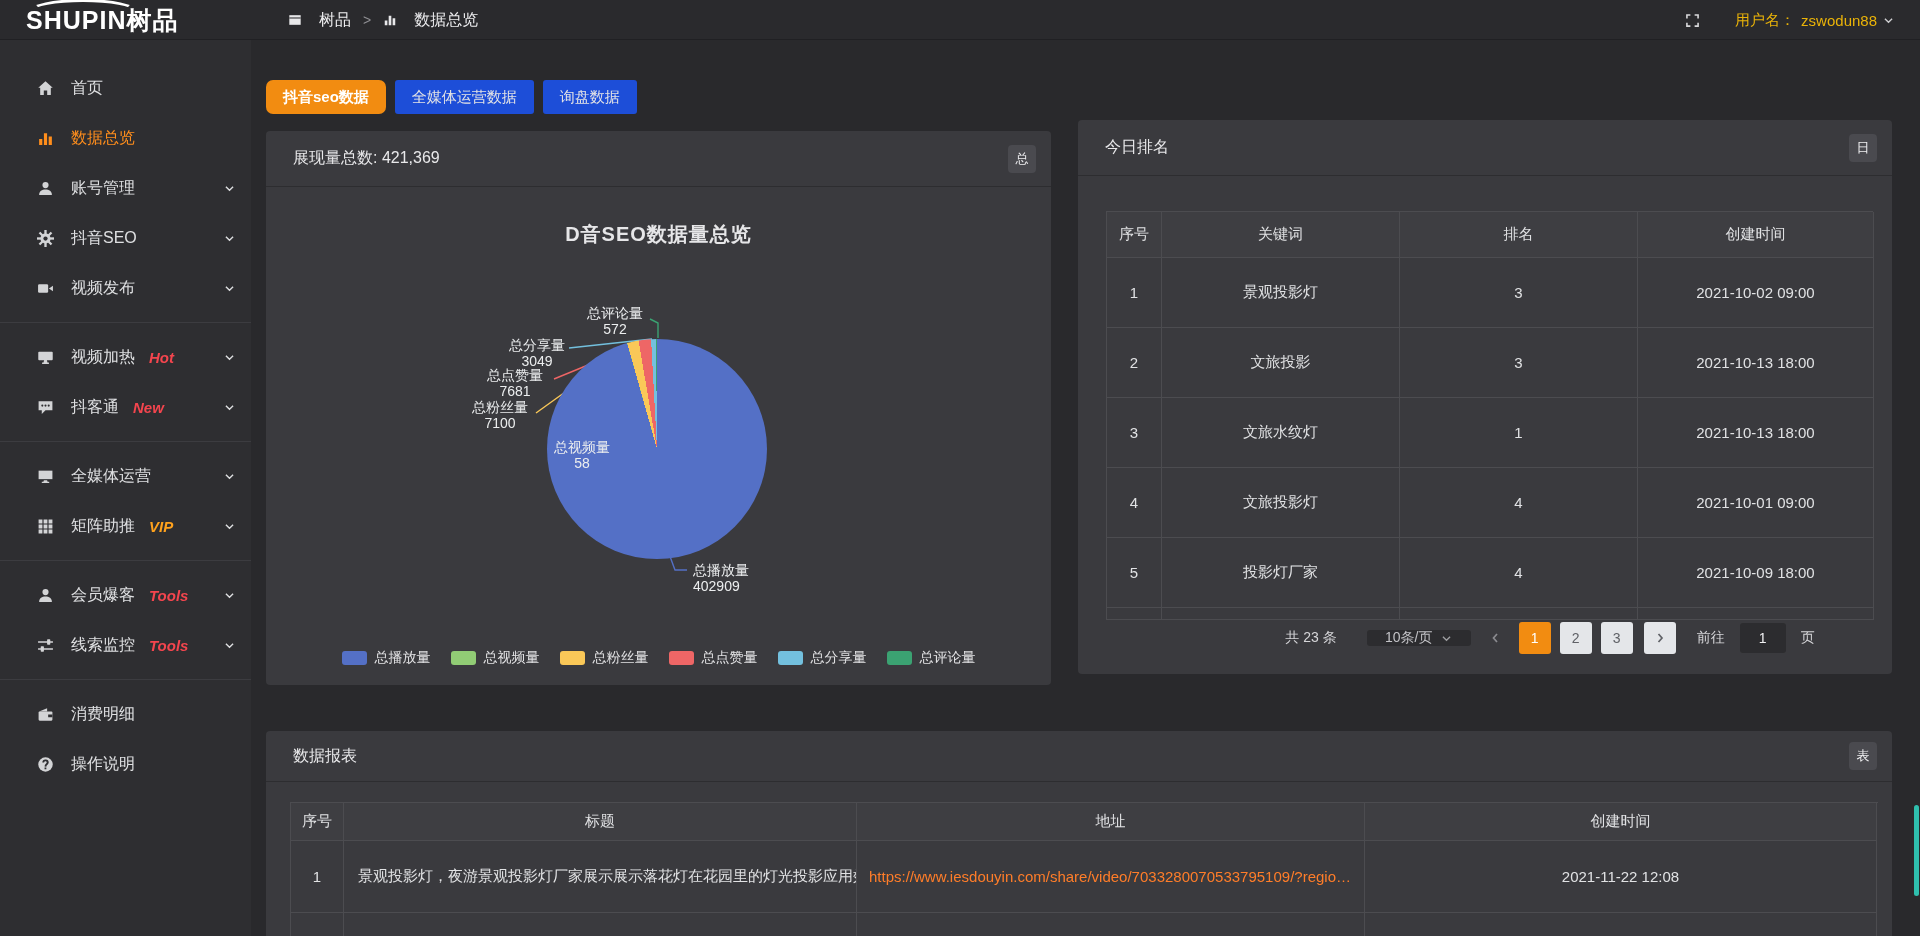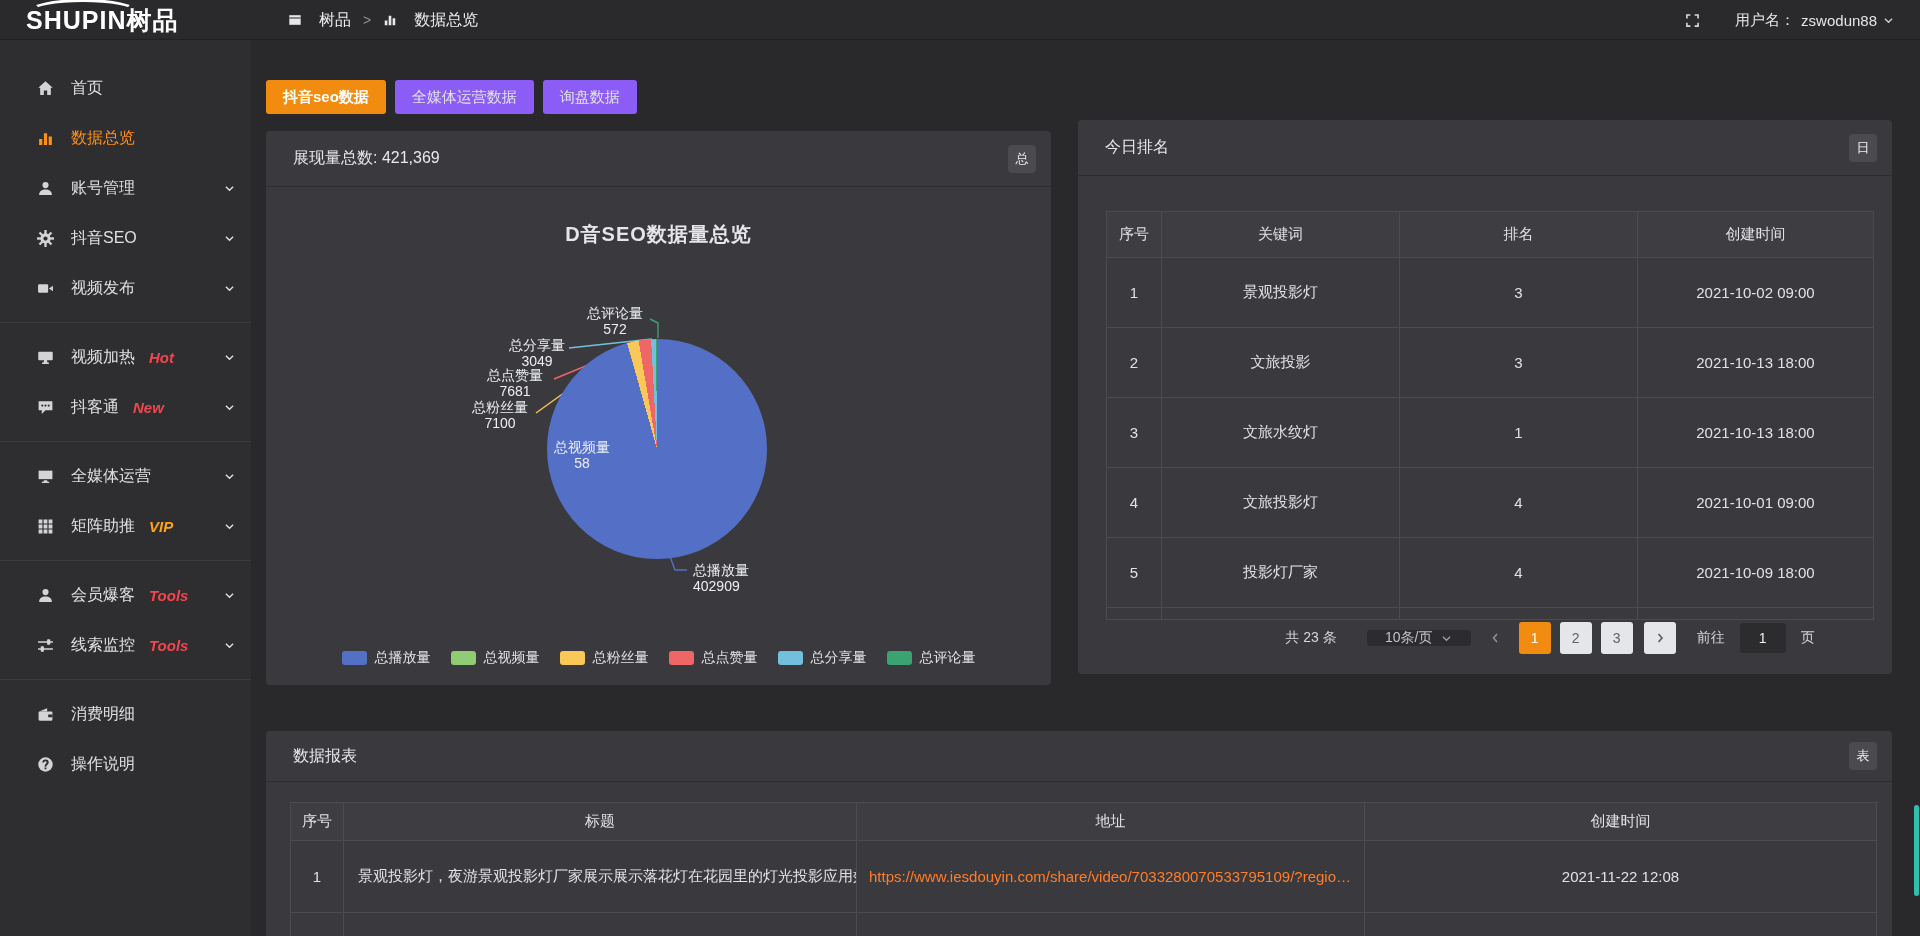--- a/index.html
+++ b/index.html
@@ -10,42 +10,42 @@
   
   #topbar { position:absolute; top:0; left:0; width:1920px; height:40px; background:#2a2a2d; border-bottom:1px solid #202023; z-index:20;padding-left:12px; }
   .logo { position:absolute; left:26px; top:4px; font-weight:bold; font-size:25px; color:#fff; letter-spacing:1px; }
   .logo::before { content:""; position:absolute; left:4px; top:-5px; width:100px; height:18px; border:3px solid transparent; border-top:3px solid #fff; border-radius:50%; }
   .breadcrumb { position:absolute; left:288px; top:0; height:40px; display:flex; align-items:center; font-size:16px; color:#ececee; }
   .bc-item { display:flex; align-items:center; gap:17px; }
   .bc-ico svg { width:14px; height:14px; fill:#e8e8ea; }
   .bc-sep { color:#8f8f93; margin:0 12px; font-size:14px; }
   .topbar-right { position:absolute; right:26px; top:0; height:40px; display:flex; align-items:center; gap:34px; }
   .fs-btn svg { width:17px; height:17px; fill:#d9d9db; }
-  .user-box { display:flex; align-items:center; gap:6px; font-size:15px; color:#e5e5e5; }
+  .user-box { display:flex; align-items:center; gap:6px; font-size:15px; color:#eab308; }
   .user-caret svg { width:11px; height:9px; stroke:#cfcfd2; }
 
   
   #sidebar { position:absolute; top:40px; left:0; width:251px; height:896px; background:#2e2e31; padding-top:23px; }
   .mi { position:relative; height:50px; display:flex; align-items:center; padding-left:37px; cursor:pointer; color:#dfe0e2; }
   .mi-icon { width:17px; height:17px; margin-right:17px; color:#d3d4d6; }
   .mi-icon svg { width:17px; height:17px; fill:currentColor; }
   .mi-label { font-size:16px; }
   .mi.active { color:#ff8e1c; }
   .mi.active .mi-icon { color:#ff8e1c; }
   .mi-badge { margin-left:14px; font-size:15px; font-style:italic; font-weight:bold; }
   .mi-caret { position:absolute; right:16px; top:21px; }
   .mi-caret svg { width:11px; height:9px; stroke:#9fa0a3; }
   .menu-divider { height:1px; background:#3c3c40; margin:9px 0; }
 
   
   #main { position:absolute; top:40px; left:251px; width:1669px; height:896px; background:#29292c; overflow:hidden; }
 
   .tabs { position:absolute; left:15px; top:40px; display:flex; gap:9px; }
-  .tab { height:34px; line-height:34px; padding:0 17px; font-size:15px; border-radius:3px; background:#8b5cf6; color:#e3e3e5; cursor:pointer; }
-  .tab.active { background:#f28c11; color:#fff; font-weight:bold; }
+  .tab { height:34px; line-height:34px; padding:0 17px; font-size:15px; border-radius:3px; background:#1d4ed8; color:#e3e3e5; cursor:pointer; }
+  .tab.active { background:#f28c11; color:#fff; font-weight:bold;border-radius:7px; }
 
   .panel { position:absolute; background:#3a3a3e; border-radius:4px; }
   #chart-panel  { left:15px;  top:91px;  width:785px;  height:554px; }
   #rank-panel   { left:827px; top:80px;  width:814px;  height:554px; }
   #report-panel { left:15px;  top:691px; width:1626px; height:282px; }
   .panel-header { height:56px; display:flex; align-items:center; padding:0 15px 0 27px; font-size:16px; color:#e9e9eb; border-bottom:1px solid #2d2d30; }
   .corner-btn { margin-left:auto; width:28px; height:28px; background:#4a4a4f; border-radius:4px; color:#f0f0f2; font-size:13px; display:flex; align-items:center; justify-content:center; cursor:pointer; }
 
   
   .chart-area { position:absolute; left:0; top:68px; width:785px; height:498px; }

